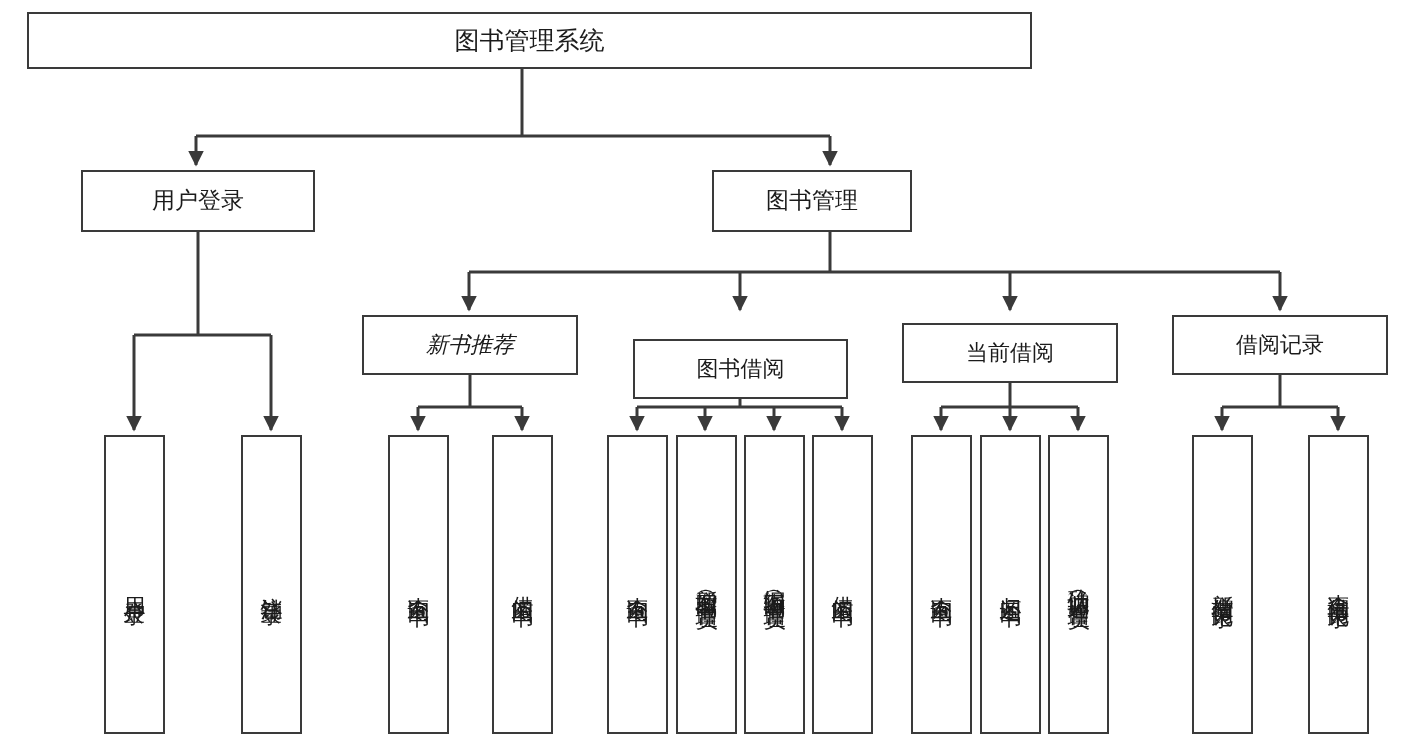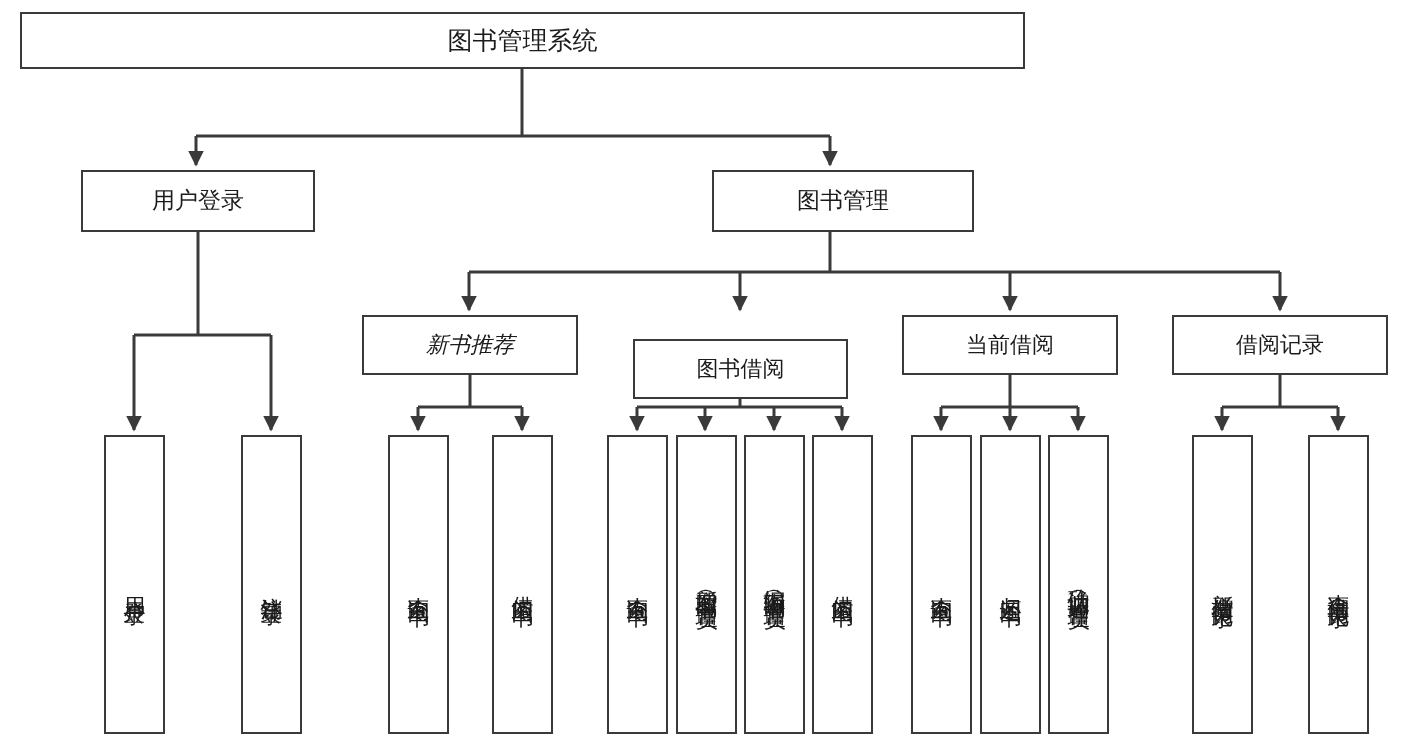--- a/index.html
+++ b/index.html
@@ -37,49 +37,49 @@
     color: #1b1b1b;
   }
   .node-label {
     display: block;
     text-align: center;
     line-height: 1.18;
     white-space: nowrap;
   }
   
   .node.root {
-    left: 20px;
+    left: 27px;
     top: 12px;
     width: 1005px;
     height: 57px;
   }
   .node.root .node-label {
     font-size: 25px;
   }
   
   .node.lvl2 {
     top: 170px;
     height: 62px;
   }
   .node.lvl2 .node-label {
     font-size: 23px;
   }
   #n-user-login  { left: 81px;  width: 234px; }
-  #n-book-mgmt   { left: 712px; width: 262px; }
+  #n-book-mgmt   { left: 712px; width: 200px; }
   
   .node.lvl3 {
     top: 315px;
     height: 60px;
   }
   .node.lvl3 .node-label {
     font-size: 22px;
   }
   #n-new-book-rec { left: 362px;  width: 216px; font-style: italic; }
   #n-book-borrow  { left: 633px;  width: 215px; margin-top: 24px; }
-  #n-cur-borrow   { left: 902px;  width: 216px; }
+  #n-cur-borrow   { left: 902px;  width: 216px; margin-top: 8px; }
   #n-borrow-rec   { left: 1172px; width: 216px; align-items: center; }
   
   .node.leaf {
     top: 435px;
     height: 299px;
     align-items: center;
     justify-content: center;
   }
   .node.leaf .node-label {
     writing-mode: vertical-rl;

